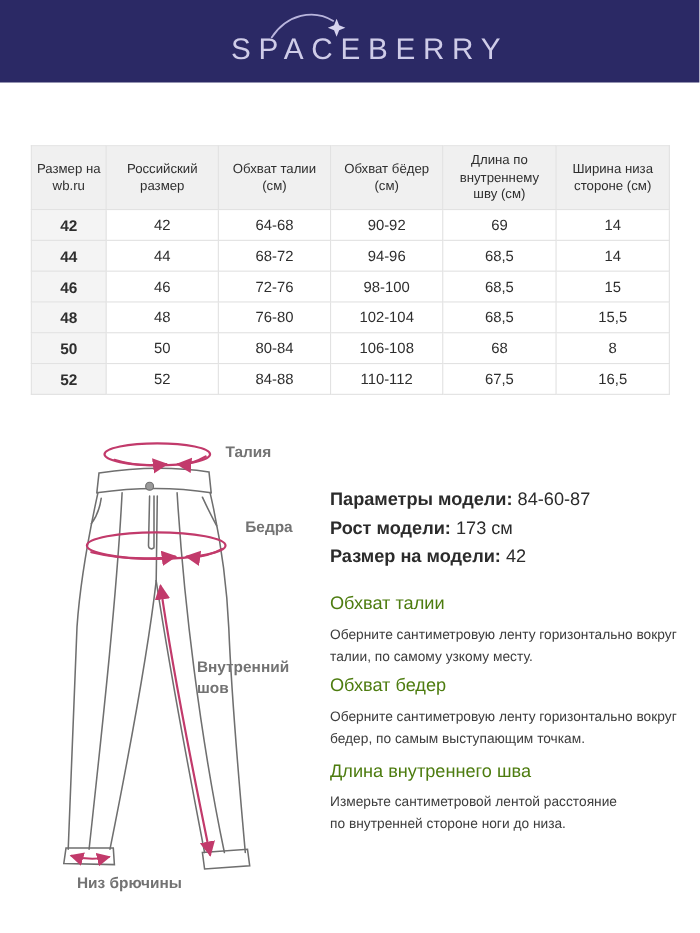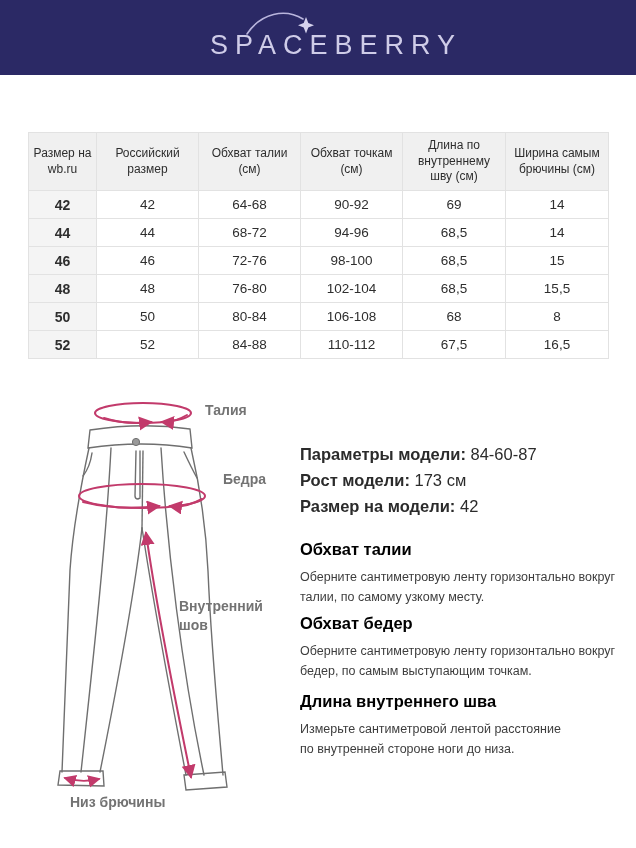--- a/index.html
+++ b/index.html
@@ -41,21 +41,21 @@
   .diag-label{position:absolute;font-size:14px;font-weight:600;color:#737373;line-height:1.35;}
   .lbl-waist{left:205px;top:401px;}
   .lbl-hips{left:223px;top:470px;}
   .lbl-inseam{left:179px;top:597px;width:102px;}
   .lbl-hem{left:70px;top:793px;}
   
   .model-info{position:absolute;left:300px;top:441px;font-size:16.5px;line-height:26px;}
   .model-info .row b{font-weight:700;}
   .guide{position:absolute;left:300px;width:332px;}
   .g1{top:540px;} .g2{top:614px;} .g3{top:692px;}
-  .guide h3{margin:0 0 9px 0;font-size:16.5px;font-weight:700;color:#000000;}
+  .guide h3{margin:0 0 9px 0;font-size:16.5px;font-weight:400;color:#4d7c0f;}
   .guide p{margin:0;font-size:12.5px;line-height:19.5px;color:#3d3d3d;white-space:pre-line;}
 </style>
 </head>
 <body>
 
 <div class="page">
 
   <header class="band">
     <div class="logo-wrap">
       <svg class="swoosh" width="78" height="36" viewBox="0 0 78 36">
@@ -73,23 +73,23 @@
         <col style="width:102px">
       <col style="width:102px">
         <col style="width:103px">
         <col style="width:103px">
     </colgroup>
     <thead>
       <tr>
           <th>Размер на wb.ru</th>
           <th>Российский размер</th>
           <th>Обхват талии (см)</th>
-          <th>Обхват точкам (см)</th>
+          <th>Обхват бёдер (см)</th>
           <th>Длина по внутреннему шву (см)</th>
-          <th>Ширина самым брючины (см)</th>
+          <th>Ширина низа стороне (см)</th>
         </tr>
     </thead>
     <tbody>
         <tr>
           <td class="c1">42</td>
           <td>42</td>
           <td>64-68</td>
           <td>90-92</td>
           <td>69</td>
           <td>14</td>

